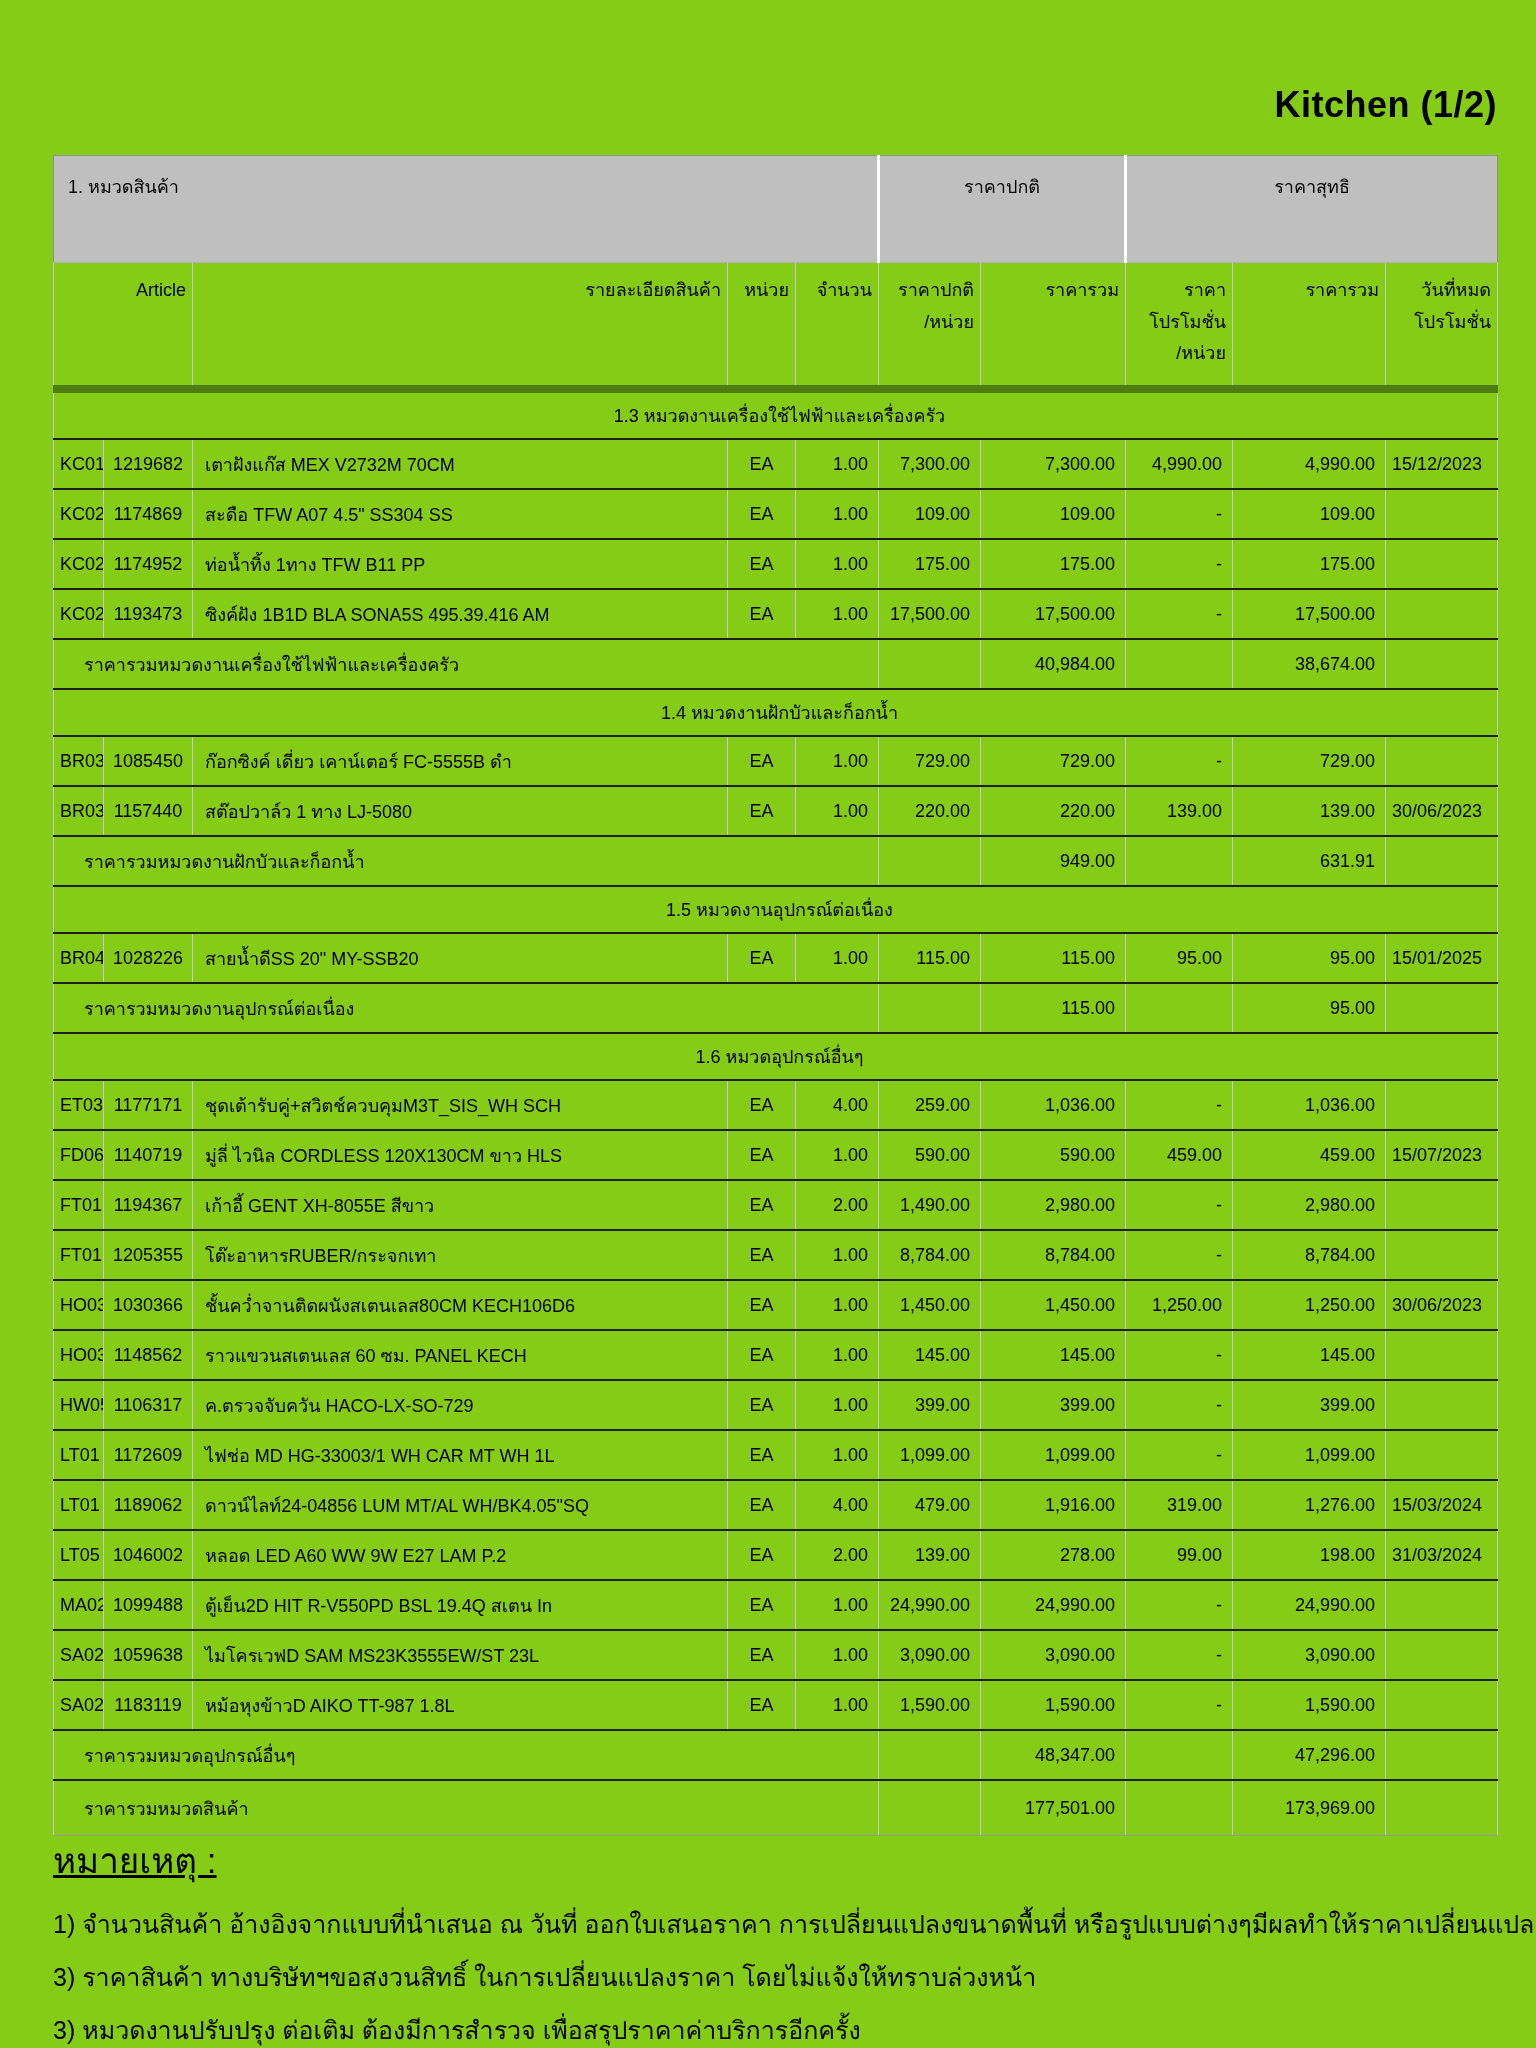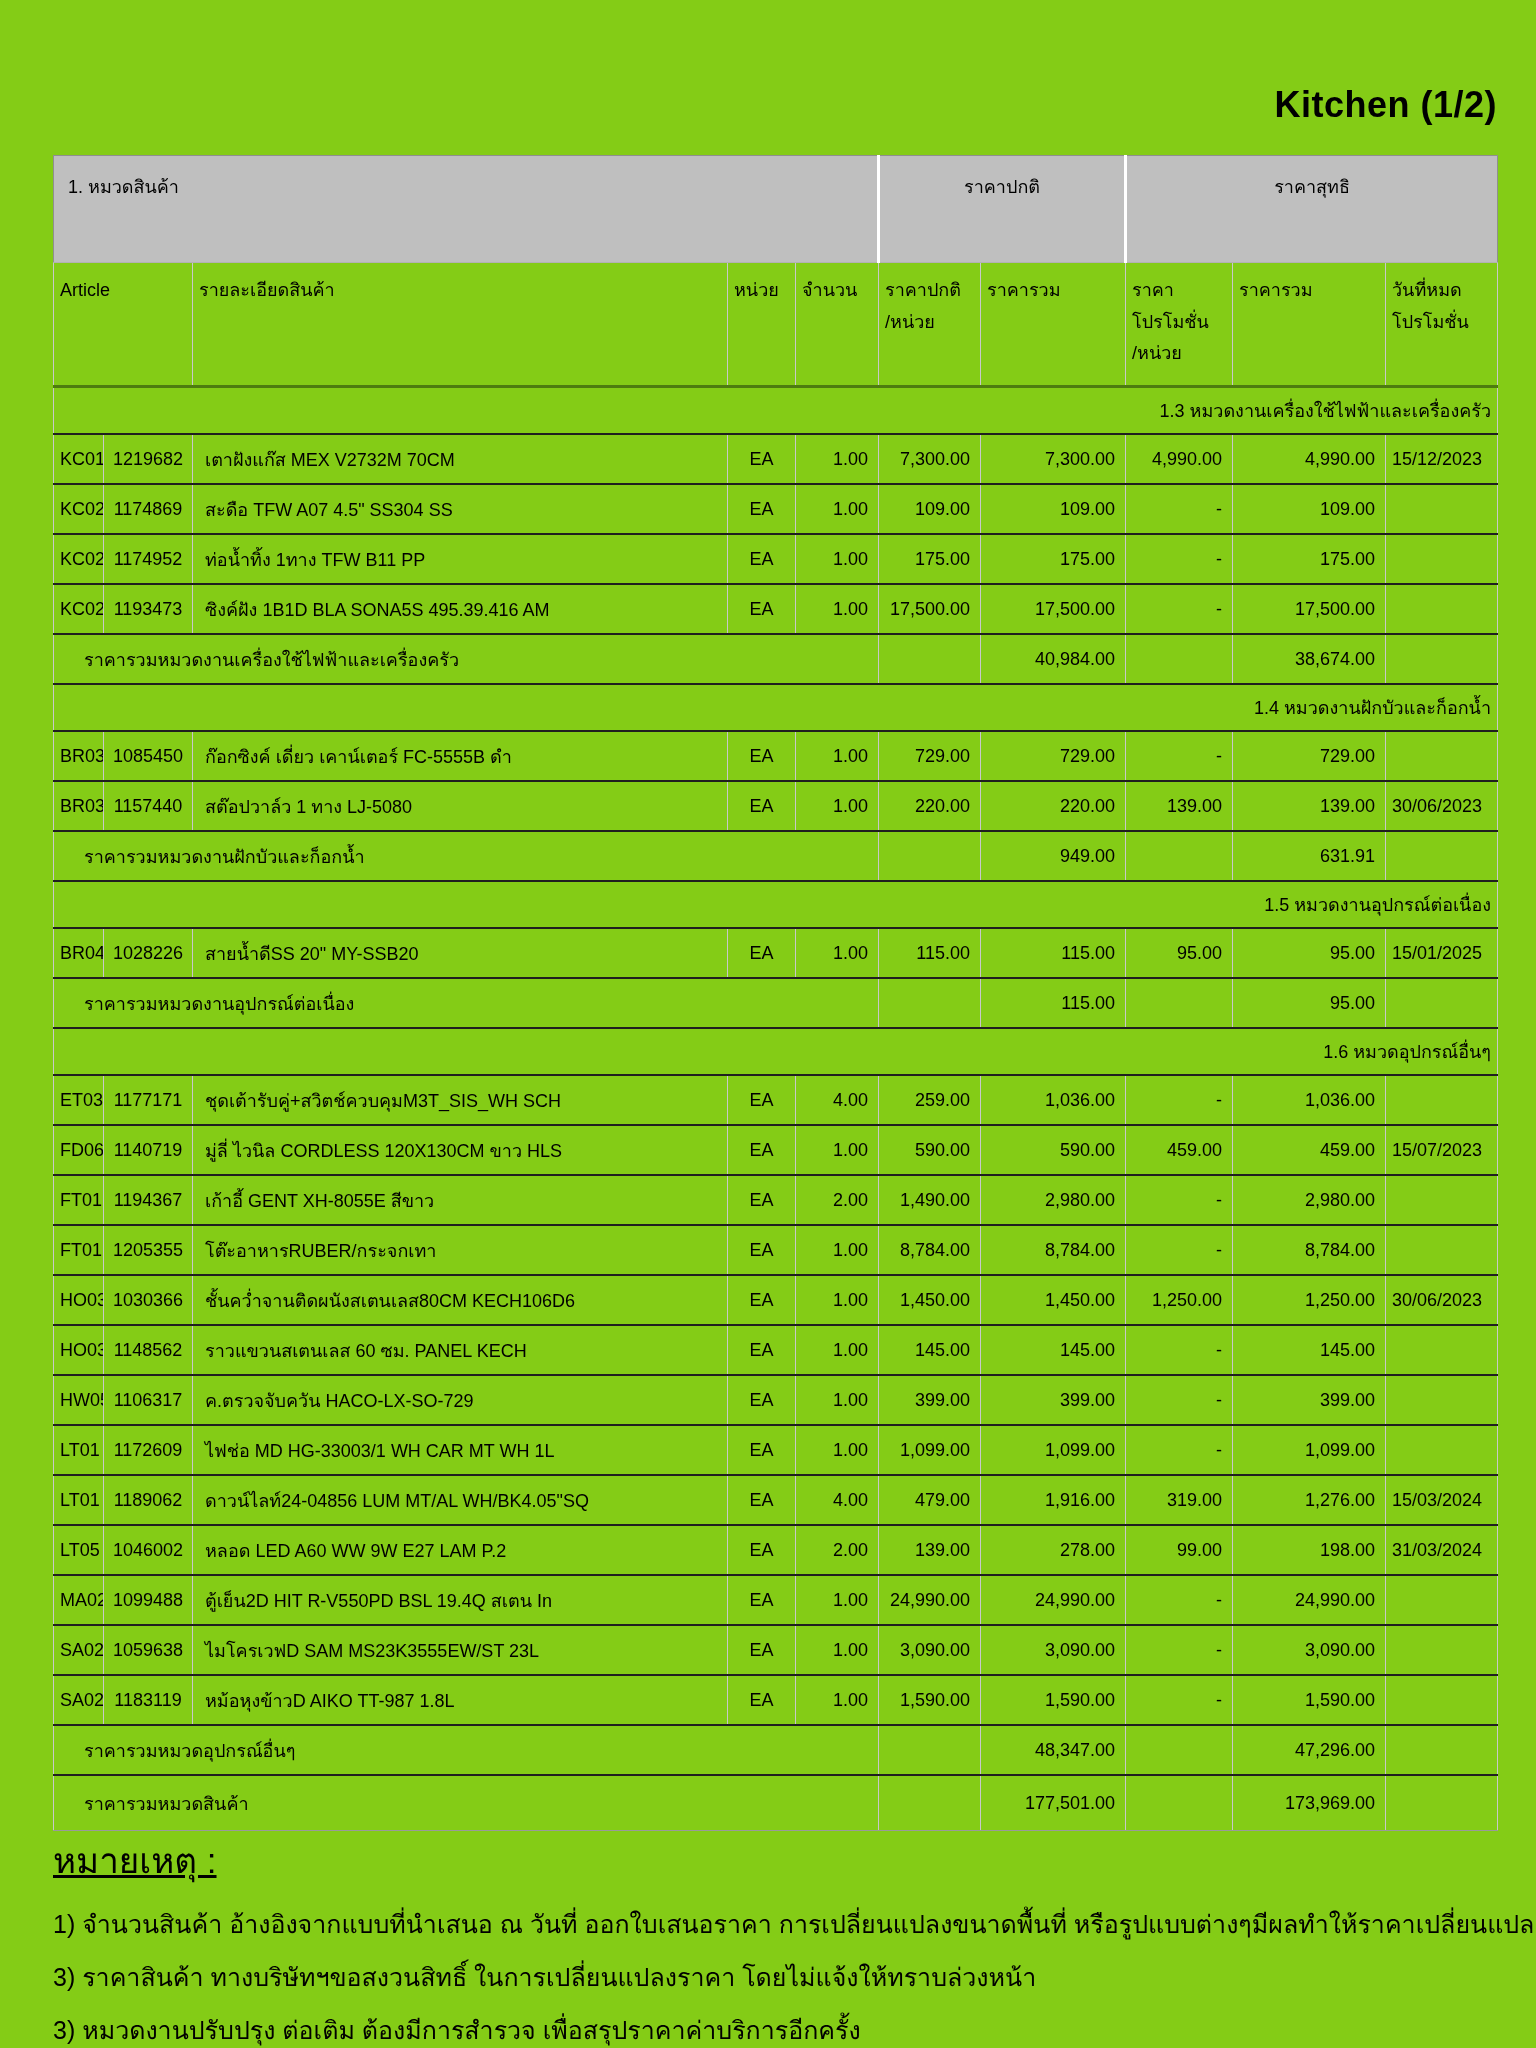--- a/index.html
+++ b/index.html
@@ -10,28 +10,28 @@
   table.price{position:absolute;left:53px;top:155px;width:1444px;border-collapse:collapse;
               table-layout:fixed;font-size:18px;border:1px solid #8f8f8f;}
   td{padding:0 6px;overflow:hidden;}
   
   tr.band td{background:#bfbfbf;height:90px;vertical-align:top;padding-top:16px;
              border-bottom:1px solid #b2b2b2;}
   tr.band td+td{border-left:3px solid #ffffff;}
   .band-left{text-align:left;padding-left:14px;}
   .band-mid{text-align:center;}
   
-  tr.cols td{height:110px;vertical-align:top;padding-top:12px;text-align:left;
+  tr.cols td{height:110px;vertical-align:top;padding-top:12px;text-align:right;
              white-space:pre-line;line-height:1.75;
              border-left:1px solid #c8c8c8;border-right:1px solid #c8c8c8;
-             border-bottom:3px solid #4d7c0f;}
+             border-bottom:8px solid #4d7c0f;}
   
   tbody td{border-left:1px solid #c8c8c8;border-right:1px solid #c8c8c8;}
   tbody tr td{border-top:2px solid #1f1f1f;}
-  tr.section td{height:45px;text-align:right;padding-left:14px;vertical-align:middle;}
+  tr.section td{height:45px;text-align:center;padding-left:14px;vertical-align:middle;}
   tr.item td{height:48px;vertical-align:middle;}
   tr.subtotal td{height:48px;vertical-align:middle;}
   tr.grand td{height:54px;vertical-align:middle;border-bottom:1px solid #9a9a9a;}
   .cell-center{text-align:center;}
   .cell-desc{text-align:left;padding-left:12px;}
   .cell-num{text-align:right;padding-right:10px;}
   .cell-date{text-align:right;padding-right:16px;}
   .sub-label{text-align:left;padding-left:30px;}
   
   .notes{position:absolute;left:53px;top:1833px;width:1440px;}

